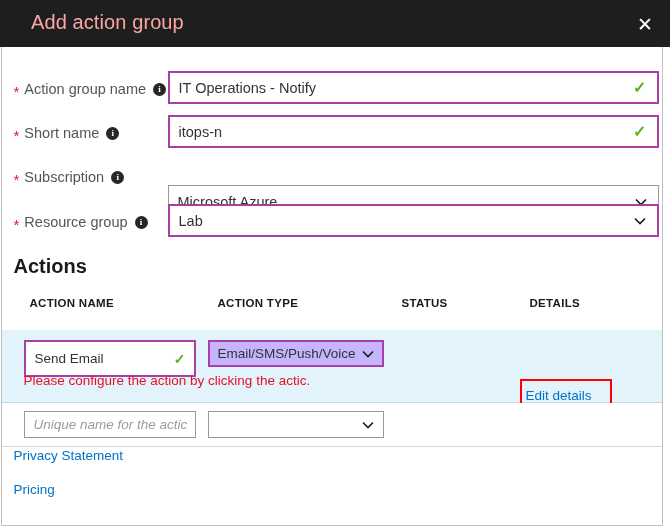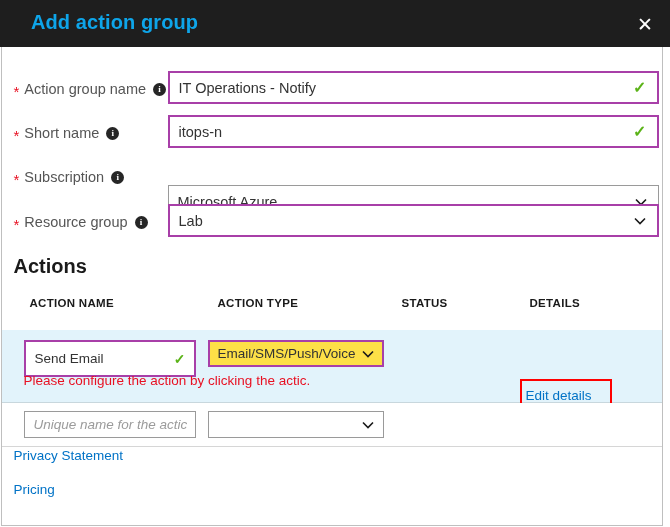--- a/index.html
+++ b/index.html
@@ -26,23 +26,23 @@
     width: 670px;
     height: 47px;
     background: #1e1e1e;
     color: #ffffff;
   }
   .titlebar-text {
     position: absolute;
     left: 31px;
     top: 11px;
     font-size: 20px;
-    font-weight: 700;
+    font-weight: 400;
     letter-spacing: 0.1px;
-    color: #0ea5e9;
+    color: #fca5a5;
     white-space: nowrap;
   }
   .close-btn {
     position: absolute;
     right: 10px;
     top: 9px;
     width: 30px;
     height: 30px;
     display: flex;
     align-items: center;
@@ -201,21 +201,21 @@
     display: flex;
     align-items: center;
   }
   .act-type {
     position: absolute;
     left: 206px;
     top: 10px;
     width: 176px;
     height: 27px;
     border: 2px solid #a83fa8;
-    background: #fde047;
+    background: #c4b5fd;
     box-sizing: border-box;
     display: flex;
     align-items: center;
   }
   .act-type .ctrl-value { padding-left: 8px; font-size: 13.5px; }
   .act-type .chevron { right: 8px; }
   .act-name .ctrl-value { padding-left: 9px; font-size: 13.5px; }
   .act-name .check-mark { right: 8px; font-size: 14px; }
 
   .error-text {

